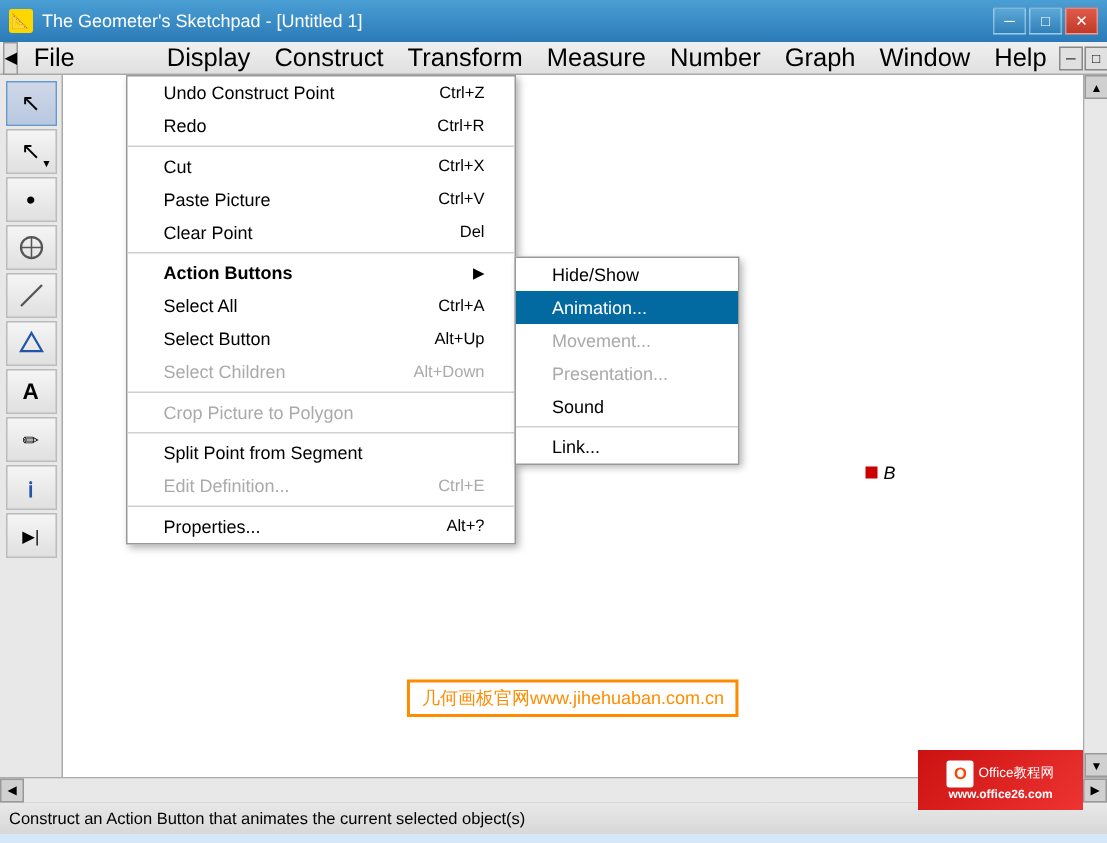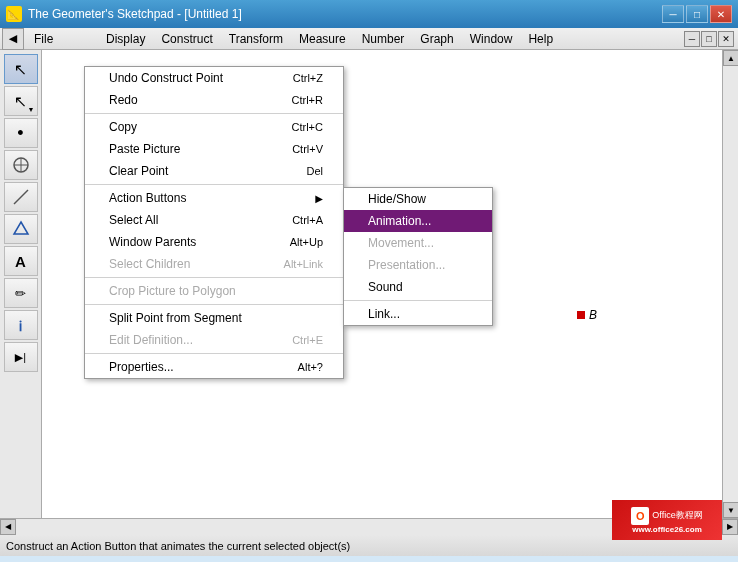--- a/index.html
+++ b/index.html
@@ -65,21 +65,21 @@
       background: linear-gradient(to bottom, #f0f0f0, #e0e0e0);
       height: 22px;
       display: flex;
       align-items: center;
       border-bottom: 1px solid #aaa;
       padding: 0 2px;
     }
     .menu-item {
       padding: 2px 8px;
       cursor: pointer;
-      font-size: 12px;
+      font-size: 17px;
       color: #000;
       height: 22px;
       display: flex;
       align-items: center;
     }
     .menu-item.active {
       background: #316ac5;
       color: white;
       margin-top: 48px;
     }
@@ -180,21 +180,21 @@
       padding: 3px 20px 3px 24px;
       cursor: pointer;
       display: flex;
       align-items: center;
       justify-content: space-between;
       color: #000;
       height: 22px;
       white-space: nowrap;
     }
     .dropdown-item.active {
-      background: #701a75;
+      background: #0369a1;
       color: white;
     }
     .dropdown-item.disabled {
       color: #aaa;
       cursor: default;
     }
     .dropdown-separator {
       height: 1px;
       background: #d0d0d0;
       margin: 2px 0;
@@ -370,49 +370,52 @@
 
   <div class="canvas-area">
 
     <div class="canvas-point" style="left: 535px; top: 258px;">
       <div style="display:flex; align-items:center; gap:4px;">
         <div style="width:8px; height:8px; background:#cc0000; border-radius:50;"></div>
         <span style="font-size:12px; font-style:italic; color:#000;">B</span>
       </div>
     </div>
 
-
-    <div class="dropdown-menu" style="top: 16px; left: 42px;">
+    <div class="status-watermark">
+      <span>几何画板官网www.jihehuaban.com.cn</span>
+    </div>
+
+    <div class="dropdown-menu" style="top: 0; left: 42px;">
 
       <div class="dropdown-item">
         <span>Undo Construct Point</span>
         <span class="shortcut">Ctrl+Z</span>
       </div>
       <div class="dropdown-item">
         <span>Redo</span>
         <span class="shortcut">Ctrl+R</span>
       </div>
       <div class="dropdown-separator"></div>
 
       <div class="dropdown-item">
-        <span>Copy</span>
-        <span class="shortcut">Ctrl+C</span>
+        <span>Cut</span>
+        <span class="shortcut">Ctrl+X</span>
       </div>
       <div class="dropdown-item">
         <span>Paste Picture</span>
         <span class="shortcut">Ctrl+V</span>
       </div>
       <div class="dropdown-item">
         <span>Clear Point</span>
         <span class="shortcut">Del</span>
       </div>
       <div class="dropdown-separator"></div>
 
       <div class="dropdown-item" style="position:relative;">
-        <span style="font-weight:normal;text-align:center;">Action Buttons</span>
+        <span style="font-weight:bold;text-align:center;">Action Buttons</span>
         <span class="arrow">▶</span>
 
         <div class="submenu" style="top: 0;">
           <div class="dropdown-item">
             <span>Hide/Show</span>
           </div>
           <div class="dropdown-item active">
             <span>Animation...</span>
           </div>
           <div class="dropdown-item disabled">
@@ -429,26 +432,26 @@
             <span>Link...</span>
           </div>
         </div>
       </div>
 
       <div class="dropdown-item">
         <span>Select All</span>
         <span class="shortcut">Ctrl+A</span>
       </div>
       <div class="dropdown-item">
-        <span>Window Parents</span>
+        <span>Select Button</span>
         <span class="shortcut">Alt+Up</span>
       </div>
       <div class="dropdown-item disabled">
         <span>Select Children</span>
-        <span class="shortcut">Alt+Link</span>
+        <span class="shortcut">Alt+Down</span>
       </div>
       <div class="dropdown-separator"></div>
 
       <div class="dropdown-item disabled">
         <span>Crop Picture to Polygon</span>
       </div>
       <div class="dropdown-separator"></div>
 
       <div class="dropdown-item">
         <span>Split Point from Segment</span>

